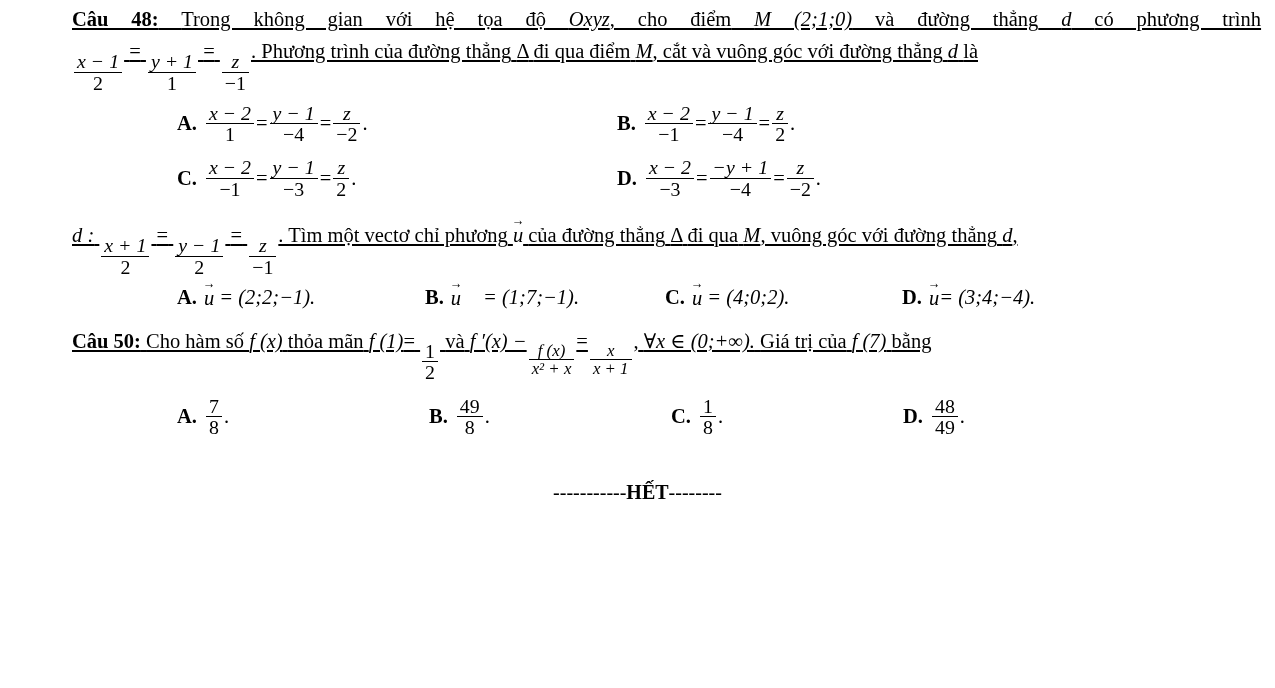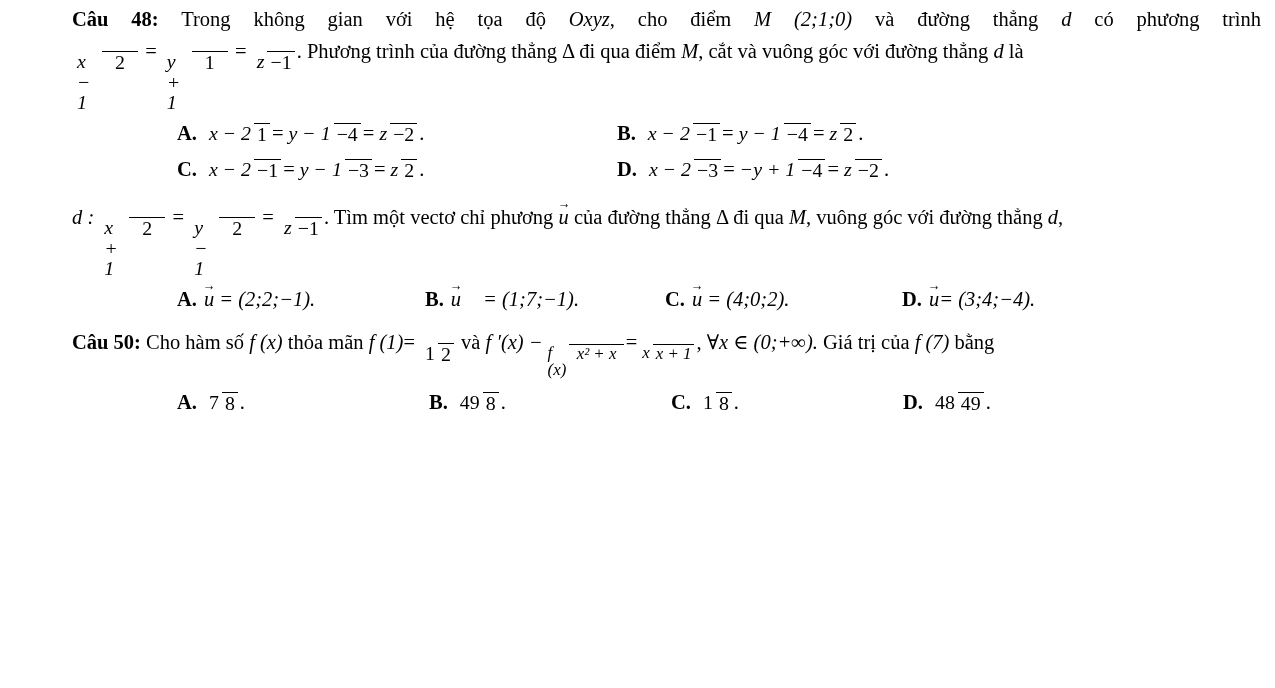--- a/index.html
+++ b/index.html
@@ -21,36 +21,37 @@
     padding: 0;
     box-sizing: border-box;
   }
   .question {
     padding: 0 14px 0 72px;
     font-size: 20.5px;
   }
   .q-line {
     display: block;
     line-height: 1.12;
+    text-decoration: underline;
   }
   .justified {
     text-align: justify;
     text-align-last: justify;
   }
   .lbl {
     font-weight: bold;
   }
   .ital {
     font-style: italic;
   }
   
   .frac {
     display: inline-flex;
-    flex-direction: row;
-    align-items: flex-start;
+    flex-direction: column;
+    align-items: center;
     vertical-align: -0.52em;
     margin: 0 2px;
     line-height: 1.02;
     font-size: 0.97em;
   }
   .frac .num {
     padding: 0 3px;
     display: block;
   }
   .frac .den {
@@ -319,14 +320,17 @@
         <span class="lbl">D.</span>
         <span class="frac">
           <span class="num">48</span>
           <span class="den">49</span>
         </span>
           <span>.</span>
       </div>
     </div>
   </div>
 
+  <div class="footer" style="margin-top:44px;">
+    <span>-----------</span><span class="het">HẾT</span><span>--------</span>
+  </div>
 
 </div>
 
 </body></html>

